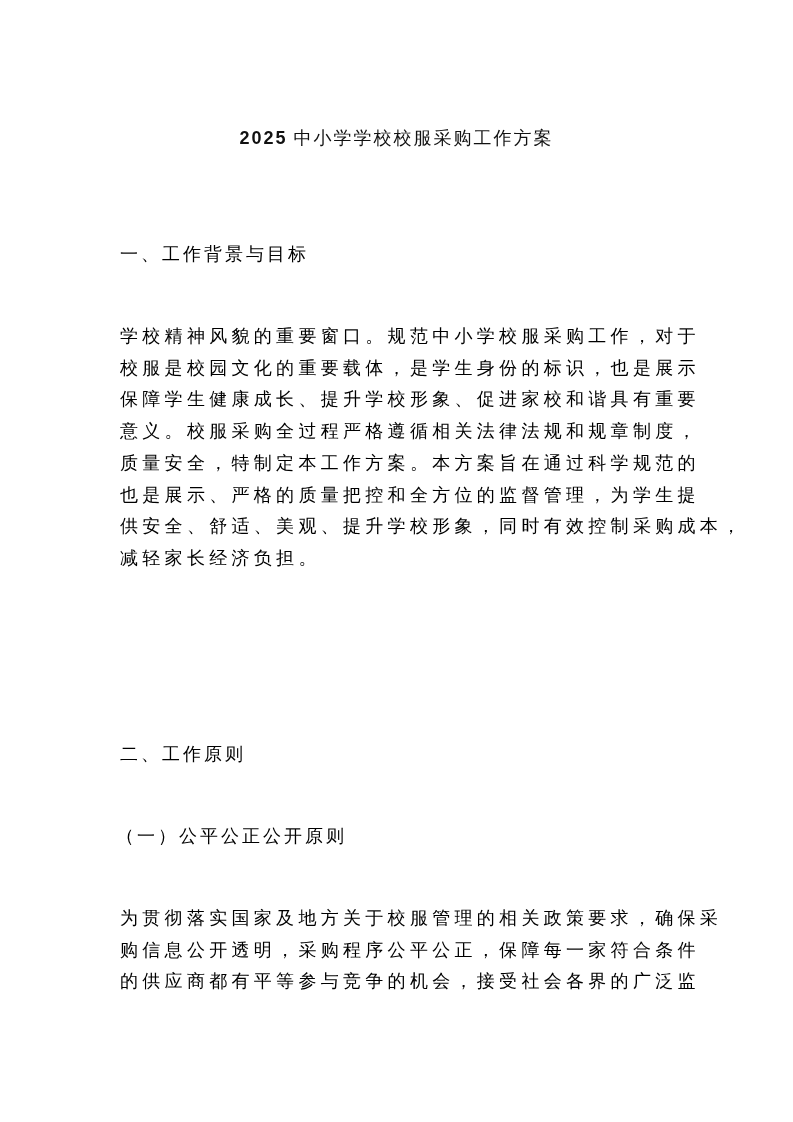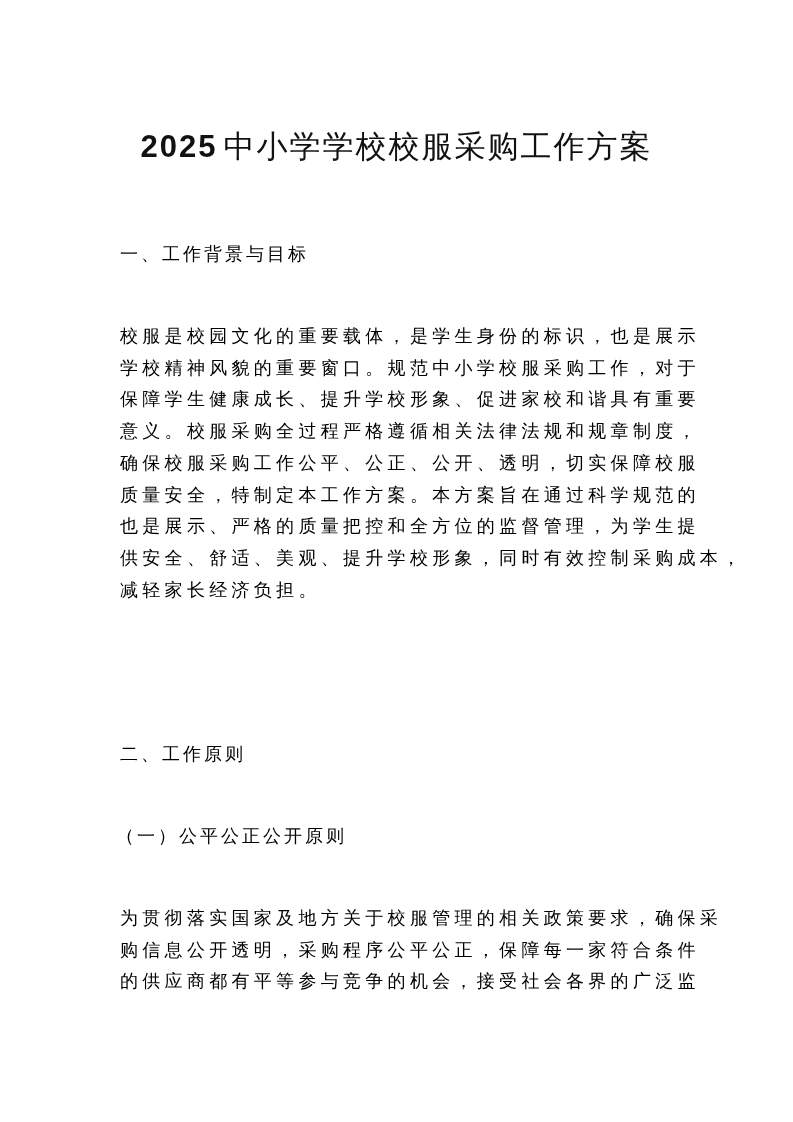--- a/index.html
+++ b/index.html
@@ -1,44 +1,43 @@
 <!DOCTYPE html>
 <html><head>
   <meta charset="utf-8">
   <style>
     html, body { margin: 0; padding: 0; background: #ffffff; }
     body { width: 793px; height: 1122px; position: relative; overflow: hidden;
       font-family: "DejaVu Sans", "Liberation Sans", sans-serif; color: #1a1a1a; }
     .page { position: absolute; left: 0; top: 0; width: 793px; height: 1122px; background: #fff; }
     .title { position: absolute; top: 126px; left: 0; width: 793px; text-align: center;
-      font-size: 31px; letter-spacing: 2px; color: #111; }
+      font-size: 18px; letter-spacing: 2px; color: #111; }
     .title .num { font-family: "Liberation Sans", sans-serif; font-weight: bold; margin-right: 6px; }
     .title .cn { font-weight: normal; }
     .block { position: absolute; left: 120px; width: 560px; font-size: 18px; color: #000000; }
     .heading { letter-spacing: 3px; }
     .para { letter-spacing: 4.3px; line-height: 31.7px; }
     .para .line { display: block; white-space: nowrap; }
   </style>
 </head>
 <body>
 
 <div class="page">
 
   <div class="title">
     <span class="num">2025</span><span class="cn">中小学学校校服采购工作方案</span>
   </div>
 
   <div class="block heading" style="top:242px;">一、工作背景与目标</div>
 
   <div class="block para" style="top:320px;">
+    <span class="line">学校精神风貌的重要窗口。规范中小学校服采购工作，对于</span>
     <span class="line">校服是校园文化的重要载体，是学生身份的标识，也是展示</span>
-    <span class="line">学校精神风貌的重要窗口。规范中小学校服采购工作，对于</span>
     <span class="line">保障学生健康成长、提升学校形象、促进家校和谐具有重要</span>
     <span class="line">意义。校服采购全过程严格遵循相关法律法规和规章制度，</span>
-    <span class="line">确保校服采购工作公平、公正、公开、透明，切实保障校服</span>
     <span class="line">质量安全，特制定本工作方案。本方案旨在通过科学规范的</span>
     <span class="line">也是展示、严格的质量把控和全方位的监督管理，为学生提</span>
     <span class="line">供安全、舒适、美观、提升学校形象，同时有效控制采购成本，</span>
     <span class="line">减轻家长经济负担。</span>
   </div>
 
   <div class="block heading" style="top:742px;">二、工作原则</div>
 
   <div class="block heading" style="top:824px; left:116px;">（一）公平公正公开原则</div>
 

